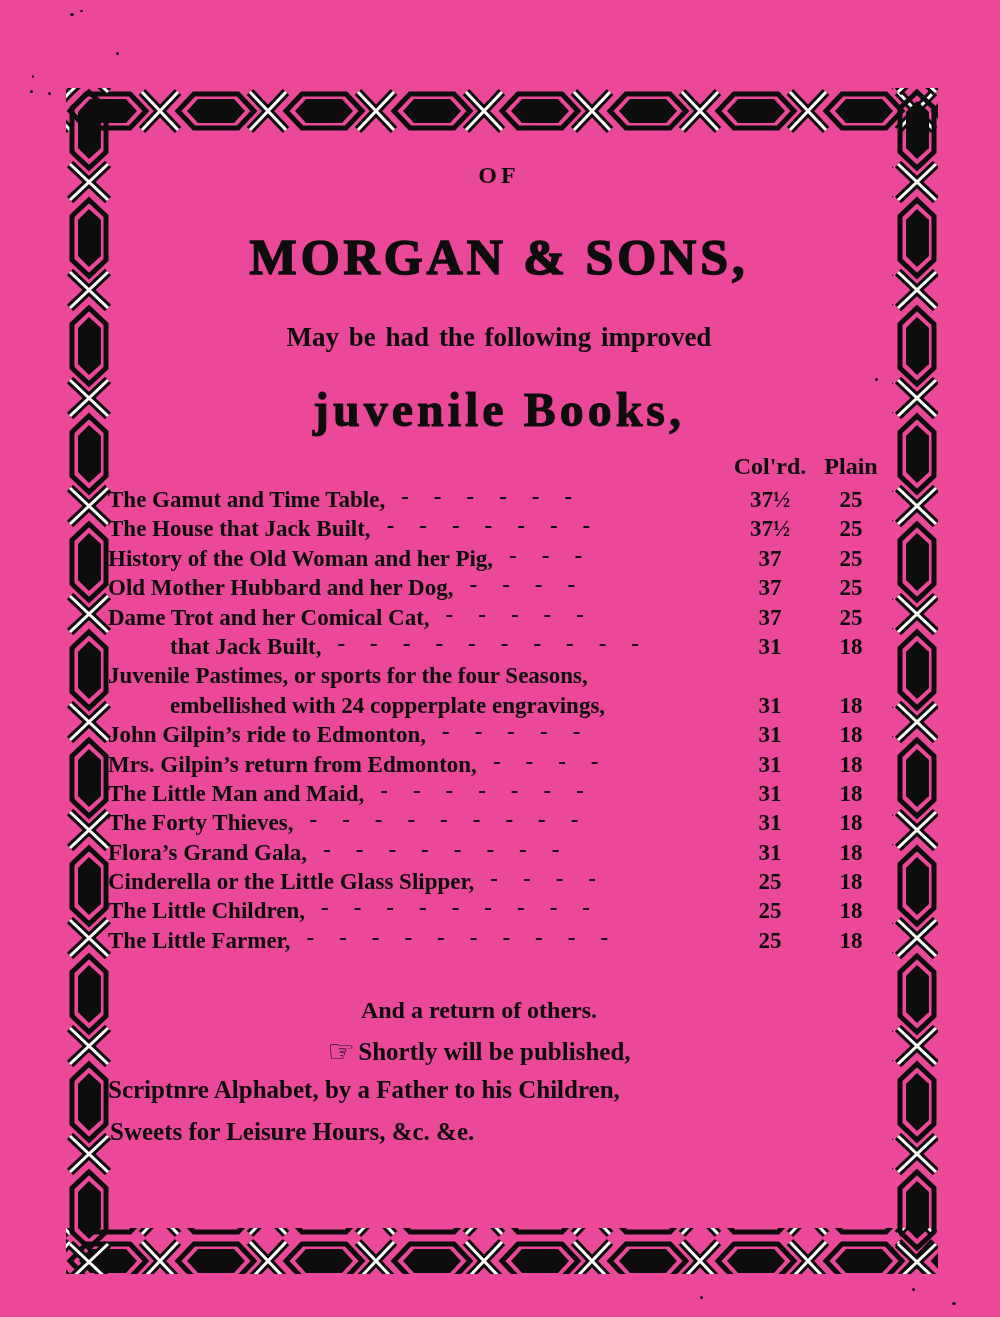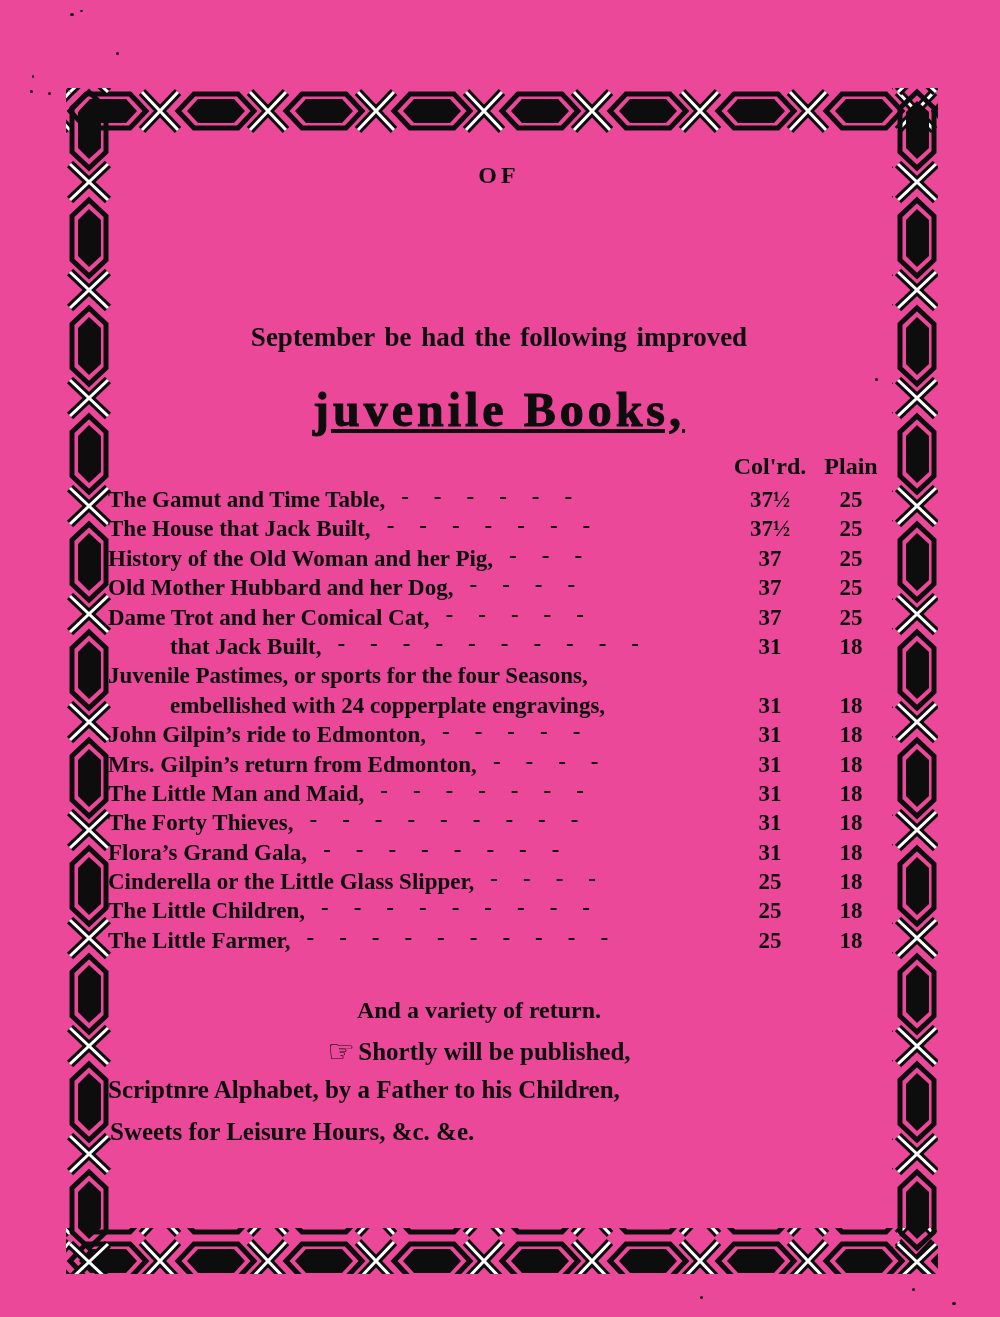--- a/index.html
+++ b/index.html
@@ -23,21 +23,21 @@
   .content { position:absolute; left:108px; top:0; width:782px; height:100%; }
 
   .of        { position:absolute; top:162px; left:0; right:0; text-align:center;
                font-size:24px; font-weight:bold; letter-spacing:4px; }
   .morgan    { position:absolute; top:228px; left:0; right:0; text-align:center;
                font-size:50px; font-weight:bold; letter-spacing:4px;
                -webkit-text-stroke:1.6px #0d0d0d; white-space:nowrap; }
   .subtitle  { position:absolute; top:322px; left:0; right:0; text-align:center;
                font-size:27px; font-weight:bold; word-spacing:3px; }
   .books-title { position:absolute; top:382px; left:0; right:0; text-align:center;
-               font-size:48px; font-weight:bold; letter-spacing:4px;text-decoration:underline;
+               font-size:48px; font-weight:bold; letter-spacing:4px;
                -webkit-text-stroke:1px #0d0d0d; }
 
   .col-header-row { position:absolute; top:453px; left:0; width:100%; display:flex;
                font-size:24px; font-weight:bold; }
   .spacer { flex:1; }
 
   .book-list { position:absolute; top:487px; left:0; width:100%; }
   .row  { display:flex; align-items:baseline; height:29.4px;
           font-size:23px; font-weight:bold; white-space:nowrap; }
   .row .title  { flex:none; }
@@ -96,22 +96,23 @@
   <div class="speck" style="left:32px;top:75px;width:2px;height:3px"></div>
   <div class="speck" style="left:875px;top:378px;width:3px;height:3px"></div>
   <div class="speck" style="left:952px;top:1302px;width:4px;height:3px"></div>
   <div class="speck" style="left:700px;top:1296px;width:3px;height:3px"></div>
   <div class="speck" style="left:912px;top:1288px;width:3px;height:3px"></div>
 
   <div class="content">
 
     <div class="of">OF</div>
 
-
-    <div class="subtitle">September be had the following improved</div>
+    <div class="morgan">MORGAN &amp; SONS,</div>
+
+    <div class="subtitle">May be had the following improved</div>
 
     <div class="books-title">juvenile Books,</div>
 
     <div class="col-header-row">
       <span class="spacer"></span>
       <span class="p1">Col'rd.</span>
       <span class="p2">Plain</span>
     </div>
 
     <div class="book-list">
@@ -204,21 +205,21 @@
         </div>
         <div class="row">
           <span class="title">The Little Farmer,</span>
           <span class="leader">----------</span>
           <span class="p1">25</span>
           <span class="p2">18</span>
         </div>
       </div>
 
     <div class="footer-center">
-      <div class="variety">And a variety of return.</div>
+      <div class="variety">And a return of others.</div>
       <div class="shortly"><span class="hand">☞</span><span>Shortly will be published,</span></div>
     </div>
 
     <div class="announce1">Scriptnre Alphabet, by a Father to his Children,</div>
 
     <div class="announce2">Sweets for Leisure Hours, &amp;c. &amp;e.</div>
 
   </div>
 </div>
 

